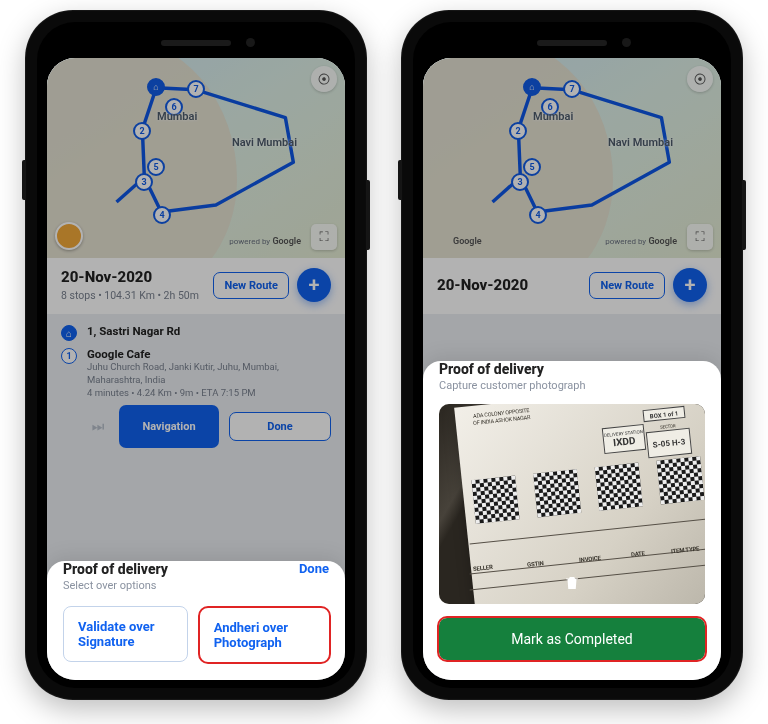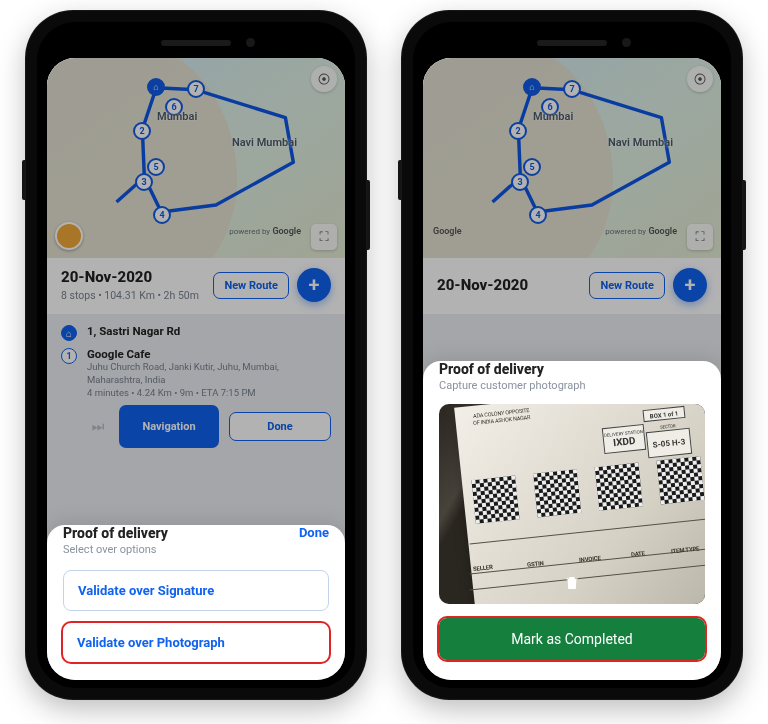--- a/index.html
+++ b/index.html
@@ -12,21 +12,21 @@
     .camera-dot { position: absolute; top: 16px; right: 100px; width: 9px; height: 9px; border-radius: 50%; background: #181818; z-index: 10; }
     .screen { width: 100%; height: 100%; background: #ebeef2; border-radius: 28px; overflow: hidden; position: relative; margin-top: 28px; height: calc(100% - 28px); }
     .dim-layer { position: absolute; inset: 0; background: rgba(0,0,0,.30); z-index: 20; pointer-events: none; }
     .map-area { height: 200px; position: relative; background: linear-gradient(145deg, #cfe9f4 0%, #dff0e6 50%, #e5ecd4 100%); overflow: hidden; }
     .map-land { position: absolute; left: -30px; top: -20px; width: 220px; height: 260px; background: #e6e0cf; border-radius: 40% 60% 50% 50%; opacity: .9; }
     .map-label { position: absolute; font-size: 11px; font-weight: 600; color: #4d5b6b; text-shadow: 0 0 3px #fff; }
     .map-marker { position: absolute; width: 18px; height: 18px; border: 2px solid #125ce6; background: #fff; border-radius: 50%; display: flex; align-items: center; justify-content: center; font-size: 9px; font-weight: 700; color: #125ce6; }
     .route-svg { position: absolute; inset: 0; }
     .map-ctrl { position: absolute; width: 26px; height: 26px; border-radius: 50%; background: rgba(255,255,255,.8); box-shadow: 0 1px 3px rgba(0,0,0,.2); display: flex; align-items: center; justify-content: center; font-size: 13px; color: #555; }
     .chip { position: absolute; left: 8px; bottom: 8px; width: 28px; height: 28px; border-radius: 50%; background: #f3a93a; border: 2px solid #fff; box-shadow: 0 1px 3px rgba(0,0,0,.3); }
-    .google-attr { position: absolute; right: 44px; bottom: 22px; font-size: 9px; color: #6b7280; }
+    .google-attr { position: absolute; right: 44px; bottom: 12px; font-size: 9px; color: #6b7280; margin-left: 20px; }
     .google-attr b { color: #555; font-weight: 600; }
     .powered { font-size: 8px; }
 
     .content { background: #fff; padding: 10px 14px 12px; border-top-left-radius: 0; }
     .row { display: flex; align-items: center; gap: 8px; }
     .date-row { justify-content: space-between; }
     .date-title { font-size: 15px; font-weight: 800; color: #222; }
     .sub { font-size: 10.5px; color: #7a8290; margin-top: 3px; }
     .btn-outline { border: 1.5px solid #1062f0; color: #1062f0; background: #fff; font-weight: 700; font-size: 11px; padding: 6px 10px; border-radius: 7px; }
     .fab { width: 34px; height: 34px; border-radius: 50%; background: #1062f0; color: #fff; display: flex; align-items: center; justify-content: center; font-size: 20px; font-weight: 600; box-shadow: 0 3px 8px rgba(16,98,240,.4); }
@@ -40,21 +40,21 @@
     .stop-actions { display: flex; gap: 10px; margin-top: 6px; align-items: center; }
     .nav-btn { background: #1062f0; color: #fff; font-size: 11px; font-weight: 700; border-radius: 7px; padding: 15px 0; flex: 1; text-align: center; }
     .done-btn-stop { border: 1.5px solid #1062f0; color: #1062f0; background: #fff; font-size: 11px; font-weight: 700; border-radius: 7px; padding: 7px 0; flex: 1; text-align: center; }
     .skip-ico { width: 22px; text-align: center; color: #b6bec9; font-size: 14px; }
 
     .sheet { position: absolute; bottom: 0; left: 0; right: 0; background: #fff; border-radius: 18px 18px 0 0; padding: 0 16px 18px; z-index: 30; box-shadow: 0 -4px 20px rgba(0,0,0,.1); }
     .sheet-head { display: flex; justify-content: space-between; align-items: flex-start; }
     .sheet-title { font-size: 14px; font-weight: 800; color: #222; }
     .sheet-sub { font-size: 11px; color: #8a92a0; margin-top: 2px; }
     .done-link { color: #1062f0; font-weight: 700; font-size: 13px; }
-    .opt-stack { margin-top: 14px; display: flex; flex-direction: column; gap: 12px; }
+    .opt-stack { margin-top: 14px; display: flex; flex-direction: row; gap: 12px; align-items: flex-end; }
     .opt-btn { border: 1.5px solid #c3d3ea; color: #1062f0; font-weight: 700; font-size: 13px; border-radius: 8px; padding: 12px 14px; text-align: left; background: #fff; }
     .red-box { outline: 2.5px solid #e02424; outline-offset: 0; border-radius: 8px; }
     .opt-btn.red-box { border: none; }
 
     
     .photo-wrap { margin-top: 12px; width: 100%; height: 200px; border-radius: 10px; background: #d8d4cb; position: relative; overflow: hidden; }
     .paper { position: absolute; left: 10%; top: -5%; width: 95%; height: 120%; background: linear-gradient(135deg,#f2efe8 0%,#d6d1c5 60%,#b5b0a4 100%); transform: rotate(-6deg); box-shadow: 0 6px 14px rgba(0,0,0,.25); }
     .qrrow { position: absolute; display: flex; gap: 18px; transform: rotate(-6deg); }
     .qrcode { width: 44px; height: 44px; background: repeating-conic-gradient(#1a1a1a 0deg 90deg,#eee 90deg 180deg); background-size: 8px 8px; }
     .hline { position: absolute; height: 1px; background: #554f46; transform: rotate(-6deg); }
@@ -132,21 +132,21 @@
       <div class="sheet">
         <div class="sheet-head">
           <div>
             <div class="sheet-title">Proof of delivery</div>
             <div class="sheet-sub">Select over options</div>
           </div>
           <div class="done-link">Done</div>
         </div>
         <div class="opt-stack">
           <div class="opt-btn">Validate over Signature</div>
-          <div class="opt-btn red-box">Validate over Photograph</div>
+          <div class="opt-btn red-box">Andheri over Photograph</div>
         </div>
       </div>
     </div>
   </div>
 </div>
 
 <div class="phone-frame">
   <div class="phone-inner">
     <div class="speaker"></div>
       <div class="camera-dot"></div>

